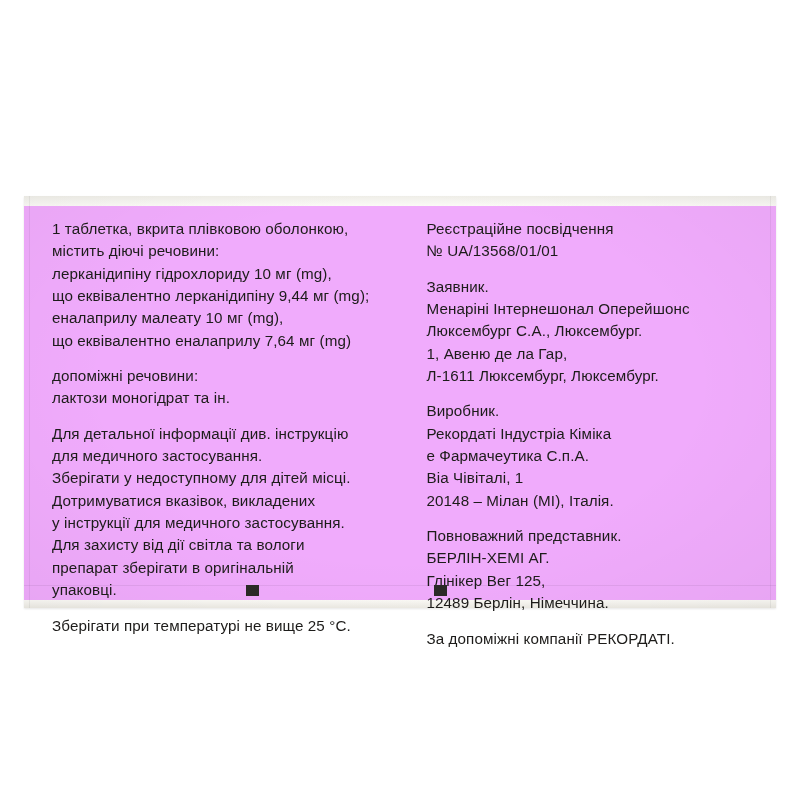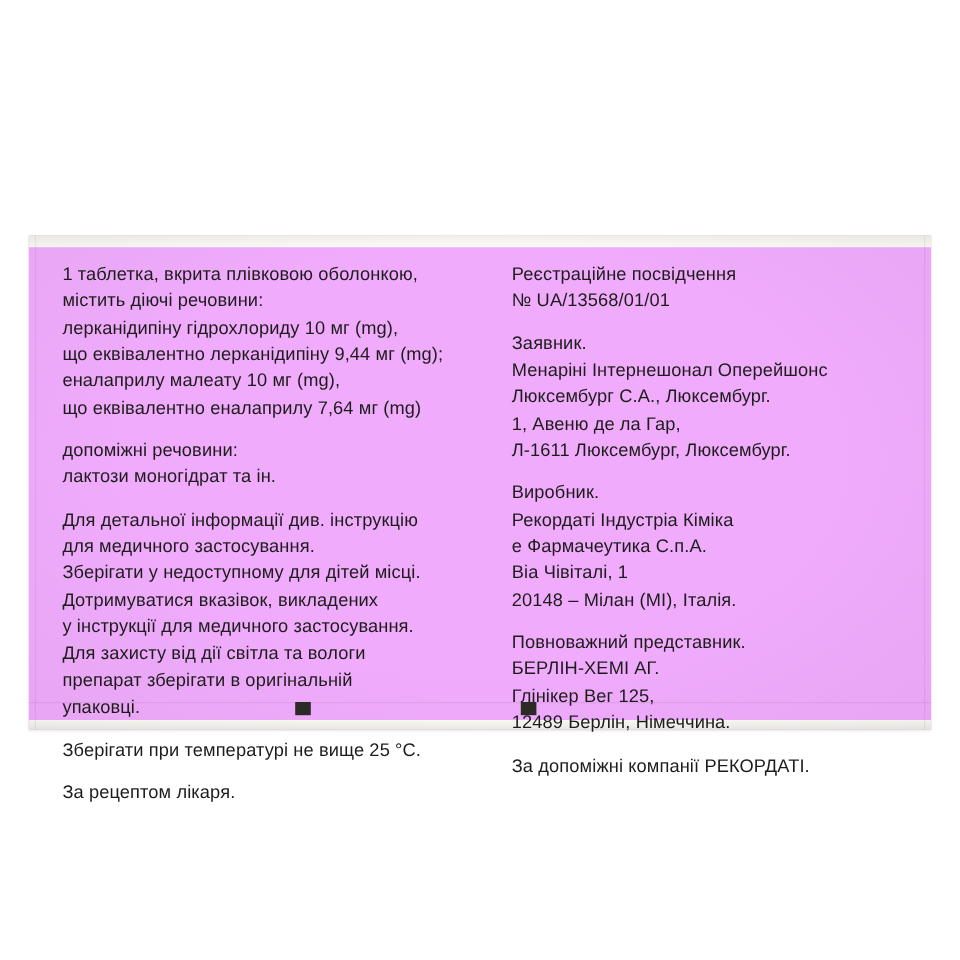--- a/index.html
+++ b/index.html
@@ -158,23 +158,20 @@
           <span class="line">у інструкції для медичного застосування.</span>
           <span class="line">Для захисту від дії світла та вологи</span>
           <span class="line">препарат зберігати в оригінальній</span>
           <span class="line">упаковці.</span>
         </div>
 
         <div class="para">
           <span class="line">Зберігати при температурі не вище 25 °C.</span>
         </div>
 
-        <div class="para tight">
-          <span class="line">За рецептом лікаря.</span>
-        </div>
 
       </div>
 
       <div class="column" id="right-column">
 
         <div class="para">
           <span class="line">Реєстраційне посвідчення</span>
           <span class="line">№ UA/13568/01/01</span>
         </div>
 

